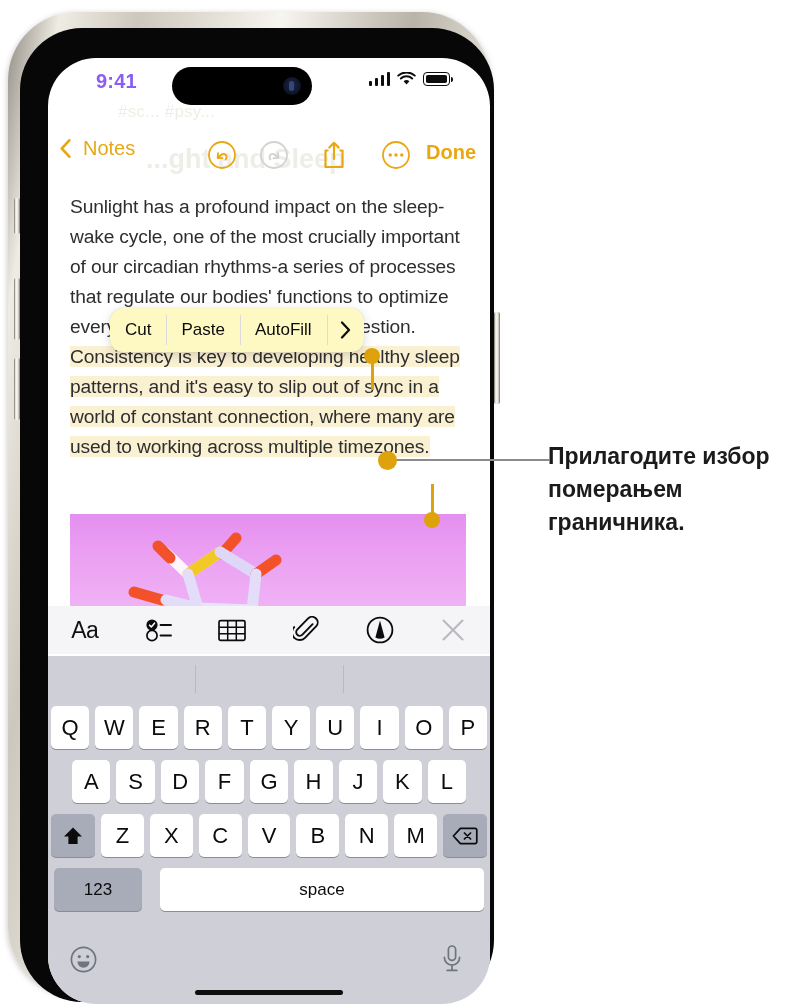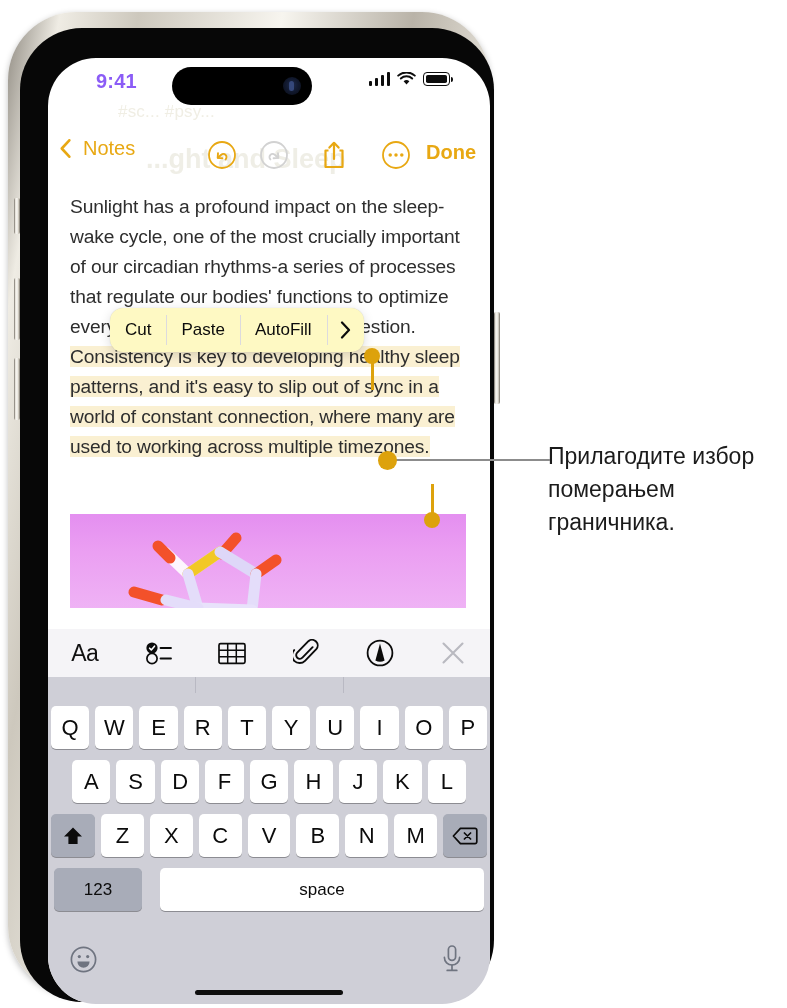--- a/index.html
+++ b/index.html
@@ -169,21 +169,21 @@
     position: relative; white-space: nowrap;
   }
   .ctx-item + .ctx-item::before {
     content:""; position:absolute; left:0; top:7px; bottom:7px;
     width:1px; background:#dcdade;
   }
   .ctx-arrow { padding: 0 13px; }
 
   
   .notes-toolbar {
-    position: absolute; left: 0; top: 571px; width: 442px; height: 48px;
+    position: absolute; left: 0; top: 548px; width: 442px; height: 48px;
     background: #f5f4f7; display: flex; align-items: center;
     z-index: 22;
   }
   .tb-btn {
     flex: 1; display: flex; align-items: center; justify-content: center;
     height: 48px;
   }
   .tb-aa { font-size: 23px; color: #111; letter-spacing: -0.5px; }
 
   
@@ -238,21 +238,21 @@
     position: absolute; left: 392px; top: 459px;
     width: 158px; height: 2px; background: #8c8c8c; z-index: 60;
   }
   .callout-dot {
     position: absolute; left: 378px; top: 451px;
     width: 19px; height: 19px; border-radius: 50%;
     background: #dda20c; z-index: 61;
   }
   .callout-text {
     position: absolute; left: 548px; top: 440px; width: 238px;
-    font-size: 23px; line-height: 33px; color: #1b1b1b;
+    font-size: 23px; line-height: 33px; color: #1b1b1b; font-weight: bold;
   }
 </style>
 </head>
 <body>
 
 <div id="root">
 
   <div class="phone-outer">
     <div class="btn-side btn-action"></div>
     <div class="btn-side btn-volup"></div>

